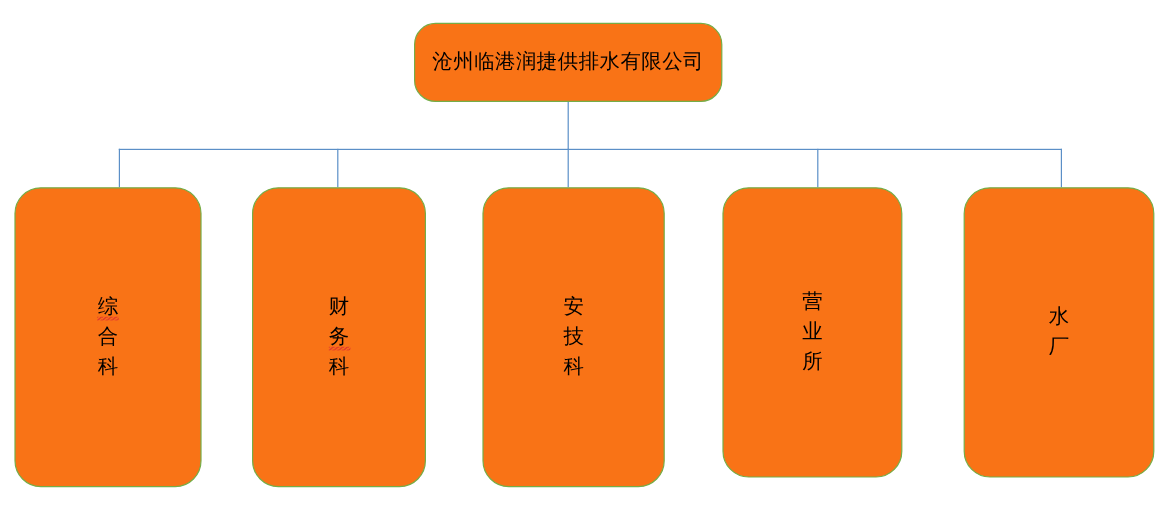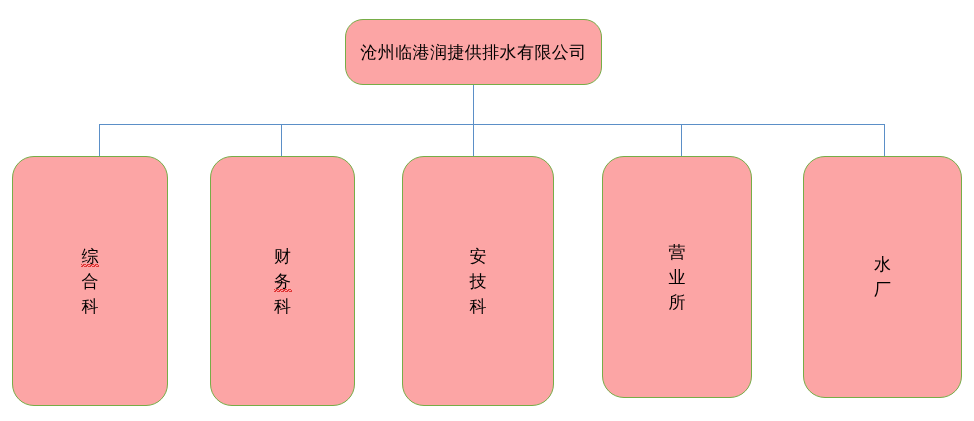--- a/index.html
+++ b/index.html
@@ -16,21 +16,21 @@
     width: 974px;
     height: 421px;
     background: #ffffff;
     overflow: hidden;
   }
 
   
   .node {
     position: absolute;
     box-sizing: border-box;
-    background: #fca5a5;
+    background: #f97316;
     border: 1.6px solid #76ad47;
     border-radius: 22px;
     display: flex;
     align-items: center;
     justify-content: center;
   }
   .node.root {
     border-radius: 18px;
   }
 

